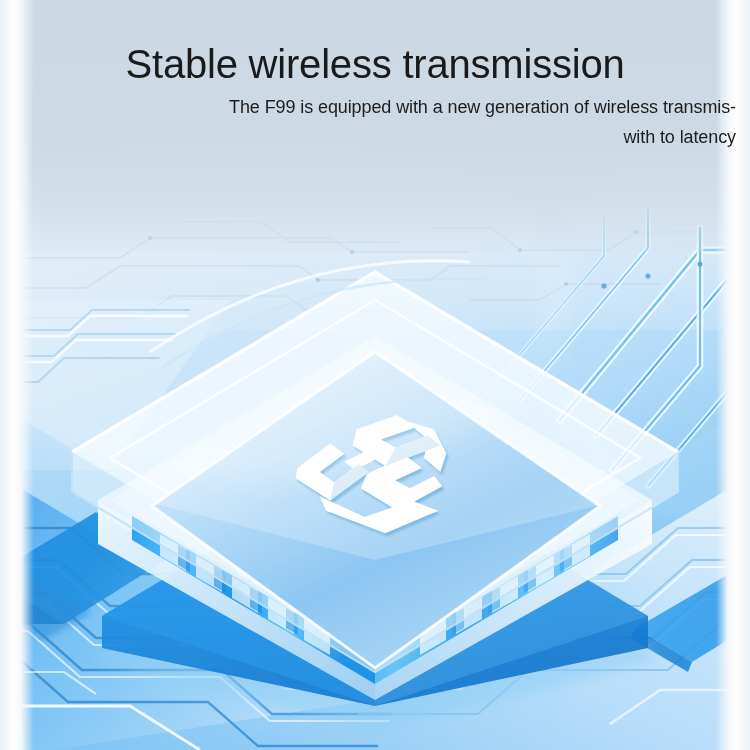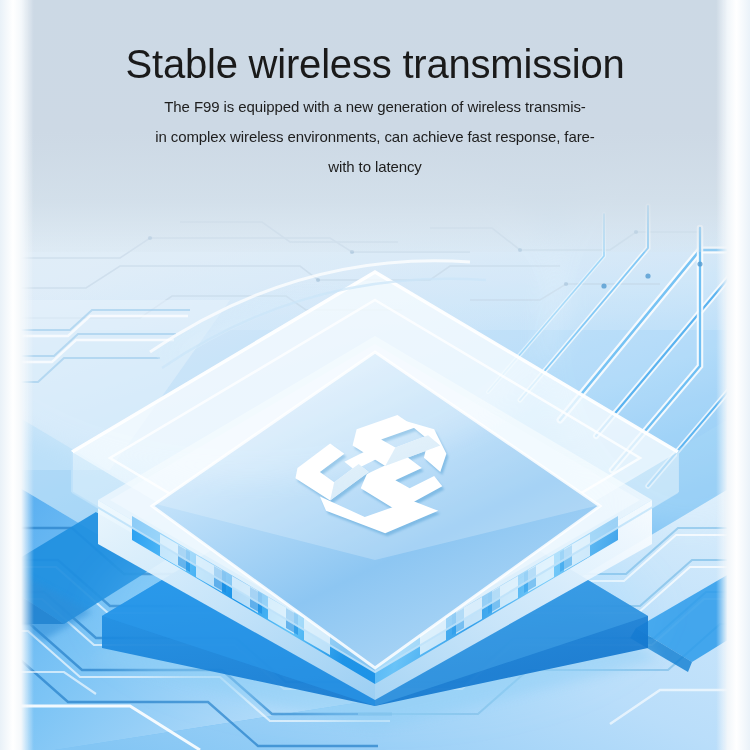--- a/index.html
+++ b/index.html
@@ -29,22 +29,23 @@
 
   
   .copy{position:absolute;left:0;top:0;width:750px;text-align:center;}
   .headline{
     margin:0;padding-top:40px;
     font-size:40px;line-height:48px;font-weight:400;color:#1a1a1a;
     letter-spacing:-0.2px;
   }
   .subcopy{
     margin:4px auto 0;width:722px;
-    font-size:15px;line-height:30px;font-weight:400;color:#1d1d1d;
+    font-size:18px;line-height:30px;font-weight:400;color:#1d1d1d;
     letter-spacing:-0.1px;
+    text-align:right;
   }
   .subcopy span{display:block;white-space:nowrap;}
 </style>
 </head>
 <body>
 
 <div class="poster">
 
   <div class="scene">
     <svg viewBox="0 0 750 750" xmlns="http://www.w3.org/2000/svg" aria-hidden="true">
@@ -370,18 +371,17 @@
 
   <div class="top-wash"></div>
 
   <div class="edge-band edge-left"></div>
   <div class="edge-band edge-right"></div>
 
   <div class="copy">
     <h1 class="headline">Stable wireless transmission</h1>
     <p class="subcopy">
       <span>The F99 is equipped with a new generation of wireless transmis-</span>
-      <span>in complex wireless environments, can achieve fast response, fare-</span>
       <span>with to latency</span>
     </p>
   </div>
 
 </div>
 
 </body></html>

